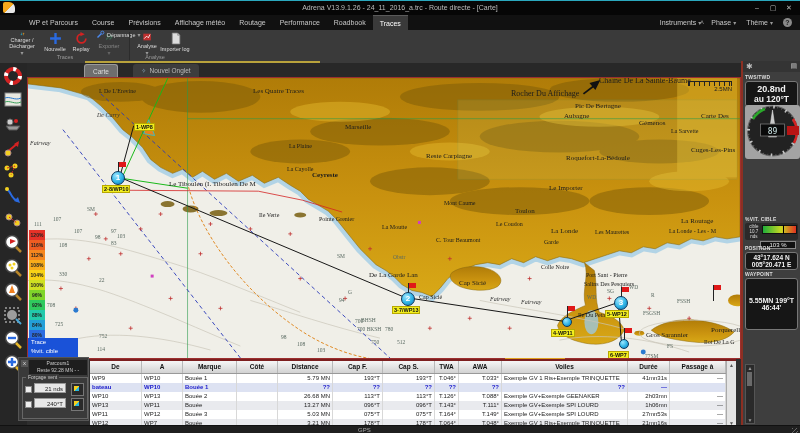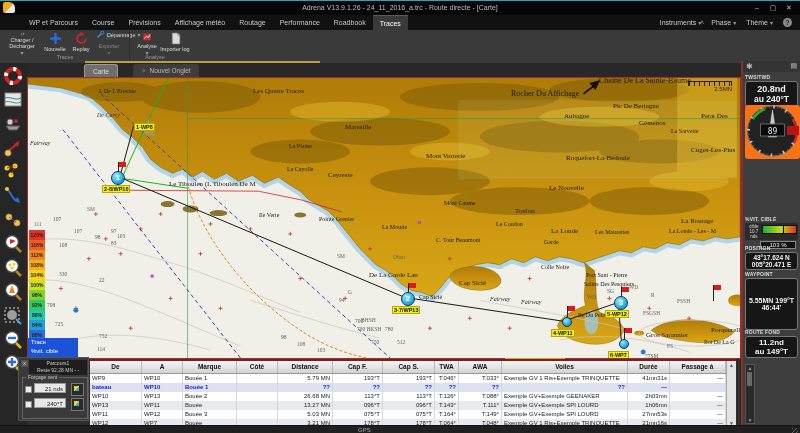--- a/index.html
+++ b/index.html
@@ -63,21 +63,21 @@
     font-size:6px;line-height:9px;padding-left:3px;box-sizing:border-box;}
   #scalebar{position:absolute;left:660px;top:3px;width:44px;color:#222;}
   #scale-ruler{height:4px;border-left:1px solid #222;border-right:1px solid #222;border-top:1px solid #222;
     background:repeating-linear-gradient(90deg,#222 0,#222 1px,transparent 1px,transparent 5px);}
   #scale-text{font-size:6px;text-align:right;}
   
   #rightpanel{left:741px;top:60px;width:59px;height:364px;background:#3e3e3e;border-left:2px solid #8c2f22;box-sizing:border-box;}
   #rp-header{left:0;top:0;width:100%;height:11px;background:#343434;color:#bbb;}
   .rp-title{font-size:5px;font-weight:bold;color:#ddd;padding:1px 2px;letter-spacing:.2px;}
   .rp-box{margin:0 2px;background:#161616;border:1px solid #777;border-radius:3px;color:#f2f2f2;text-align:center;}
-  .gaugebox{margin:1px 2px;background:#f97316;border-radius:3px;text-align:right;}
+  .gaugebox{margin:1px 2px;background:#a3a3a3;border-radius:3px;text-align:right;}
   .lcdtxt{font-family:"DejaVu Sans Mono",monospace;fill:#cfe8e8;}
   #vit-row{display:flex;margin:0 2px;background:#2a2a2a;border-radius:2px;padding:1px;}
   #vit-left{width:16px;font-size:4.5px;color:#ddd;line-height:5px;text-align:center;}
   #vit-bar{width:34px;height:7px;margin-top:1px;background:linear-gradient(90deg,#1fae3a,#c8d822 55%,#e03020);position:relative;border:1px solid #111;}
   #vit-marker{position:absolute;left:60%;top:-1px;width:1px;height:9px;background:#000;}
   #vit-pct{width:34px;margin:1px auto 1px 17px;background:#111;border:1px solid #888;color:#eee;font-size:6px;text-align:center;}
   #rp-scroll{left:2px;top:303px;width:8px;height:58px;background:#2a2a2a;border:1px solid #555;color:#999;font-size:5px;text-align:center;}
   
   #parcours{left:18px;top:356px;width:71px;height:64px;background:#3a3a3a;border:1px solid #555;box-sizing:border-box;}
   #pc-close{left:2px;top:2px;width:7px;height:7px;background:#555;color:#ddd;font-size:6px;line-height:7px;text-align:center;}
@@ -364,37 +364,37 @@
       <circle cx="644" cy="352" r="2.5" fill="#2a7ad0"></circle>
       <circle cx="75" cy="310" r="2.5" fill="#2a7ad0"></circle>
 
       <path d="M584,92 L597,82" stroke="#111" stroke-width="1.8"></path>
       <polygon points="601,78 590,81 596,88" fill="#111"></polygon>
     </svg>
     <div id="map-labels">
         <div class="mlab md" style="left: 225px; top: 9px;">Les Quatre Traces</div>
         <div class="mlab lg" style="left: 483px; top: 11px;">Rocher Du Affichage</div>
         <div class="mlab lg" style="left: 571px; top: -2px;">Chaîne De La Sainte-Baume</div>
-        <div class="mlab md" style="left: 585px; top: 24px;">Pic De Bertagne</div>
+        <div class="mlab md" style="left: 547px; top: 24px;">Pic De Bertagne</div>
         <div class="mlab md" style="left: 317px; top: 45px;">Marseille</div>
         <div class="mlab md" style="left: 536px; top: 34px; text-align: right;">Aubagne</div>
         <div class="mlab md" style="left: 611px; top: 41px;">Gémenos</div>
         <div class="mlab sm" style="left: 261px; top: 65px;">La Plaine</div>
         <div class="mlab md" style="left: 663px; top: 68px;">Cuges-Les-Pins</div>
-        <div class="mlab md" style="left: 398px; top: 74px;">Mont Verrerie</div>
+        <div class="mlab md" style="left: 398px; top: 74px;">Reste Carpiagne</div>
         <div class="mlab md" style="left: 538px; top: 76px;">Roquefort-La-Bédoule</div>
         <div class="mlab sm" style="left: 259px; top: 88px;">La Cayolle</div>
         <div class="mlab sm" style="left: 643px; top: 50px;">La Sarvette</div>
-        <div class="mlab md" style="left: 673px; top: 34px;">Petat Des</div>
+        <div class="mlab md" style="left: 673px; top: 34px;">Carte Des</div>
         <div class="mlab smi" style="left: 69px; top: 34px;">De Carry</div>
         <div class="mlab sm" style="left: 71px; top: 10px;">I. De L'Erevine</div>
         <div class="mlab smi" style="left: 2px; top: 62px;">Fairway</div>
         <div class="mlab md" style="left: 141px; top: 102px;">Le Tiboulen (I. Tiboulen De M</div>
-        <div class="mlab md" style="left: 300px; top: 93px;">Ceyreste</div>
-        <div class="mlab md" style="left: 521px; top: 106px;">Le Nouvelle</div>
+        <div class="mlab md" style="left: 284px; top: 93px; font-weight: bold;">Ceyreste</div>
+        <div class="mlab md" style="left: 521px; top: 106px;">Le Importer</div>
         <div class="mlab sm" style="left: 231px; top: 134px;">Ile Verte</div>
         <div class="mlab sm" style="left: 291px; top: 138px;">Pointe Grenier</div>
         <div class="mlab sm" style="left: 354px; top: 146px;">La Moutte</div>
         <div class="mlab sm" style="left: 416px; top: 122px;">Mont Caume</div>
         <div class="mlab md" style="left: 487px; top: 129px;">Toulon</div>
         <div class="mlab sm" style="left: 468px; top: 143px;">Le Coudon</div>
         <div class="mlab md" style="left: 523px; top: 149px;">La Londe</div>
         <div class="mlab sm" style="left: 567px; top: 151px;">Les Maurettes</div>
         <div class="mlab md" style="left: 653px; top: 139px;">La Routage</div>
         <div class="mlab sm" style="left: 641px; top: 150px;">La Londe - Les - M</div>
@@ -513,21 +513,21 @@
 
   <div id="rightpanel" class="abs">
     <div id="rp-header" class="abs">
       <span class="abs" style="left:3px;top:1px;font-size:8px;">✱</span>
       <span class="abs" style="right:3px;top:1px;font-size:7px;">▤</span>
     </div>
     <div class="abs" style="left:0;top:12px;width:100%;">
       <div class="rp-title">TWS/TWD</div>
       <div class="rp-box">
         <div style="font-size:9px;font-weight:bold;padding-top:2px;">20.8nd</div>
-        <div style="font-size:8.5px;font-weight:bold;padding-bottom:2px;">au 240°T</div>
+        <div style="font-size:8.5px;font-weight:bold;padding-bottom:2px;">au 120°T</div>
       </div>
     </div>
     <div class="gaugebox abs" style="left:0;top:44px;width:55px;height:54px;margin:0 2px;">
       <svg width="55" height="54" viewBox="0 0 55 54">
         <circle cx="27.5" cy="26" r="25" fill="#222" stroke="#666" stroke-width="1"></circle>
         <circle cx="27.5" cy="26" r="24" fill="none" stroke="#ccc" stroke-width="3" stroke-dasharray="1.6 10.97"></circle>
         <circle cx="27.5" cy="26" r="24" fill="none" stroke="#999" stroke-width="1.6" stroke-dasharray="0.7 3.49" opacity=".6"></circle>
         <path d="M48,14 A24,24 0 0 1 49,38" stroke="#d42222" stroke-width="2.5" fill="none"></path>
         <path d="M8,14 A24,24 0 0 1 20,4" stroke="#2aa82a" stroke-width="2.5" fill="none"></path>
         <polygon points="27.5,5 23.5,32 31.5,32" fill="#d8d8d8" stroke="#fff" stroke-width=".5" opacity=".9"></polygon>
@@ -555,27 +555,20 @@
       <div class="rp-box">
         <div style="font-size:6.5px;font-weight:bold;padding-top:1px;">43°17.624 N</div>
         <div style="font-size:6.5px;font-weight:bold;padding-bottom:1px;">005°20.471 E</div>
       </div>
     </div>
     <div class="abs" style="left:0;top:209px;width:100%;">
       <div class="rp-title">WAYPOINT</div>
       <div class="rp-box" style="height:50px;display:flex;flex-direction:column;justify-content:center;">
         <div style="font-size:7px;font-weight:bold;">5.55MN 199°T</div>
         <div style="font-size:7px;font-weight:bold;">46:44'</div>
-      </div>
-    </div>
-    <div class="abs" style="left:0;top:267px;width:100%;">
-      <div class="rp-title">ROUTE FOND</div>
-      <div class="rp-box">
-        <div style="font-size:8px;font-weight:bold;padding-top:1px;">11.2nd</div>
-        <div style="font-size:8px;font-weight:bold;padding-bottom:1px;">au 149°T</div>
       </div>
     </div>
     <div id="rp-scroll" class="abs">
       <div style="position:absolute;top:0;width:100%;">▲</div>
       <div style="position:absolute;bottom:0;width:100%;">▼</div>
       <div style="position:absolute;top:7px;left:1px;width:5px;height:14px;background:#6a6a6a;"></div>
     </div>
   </div>
 
   <div id="parcours" class="abs">

